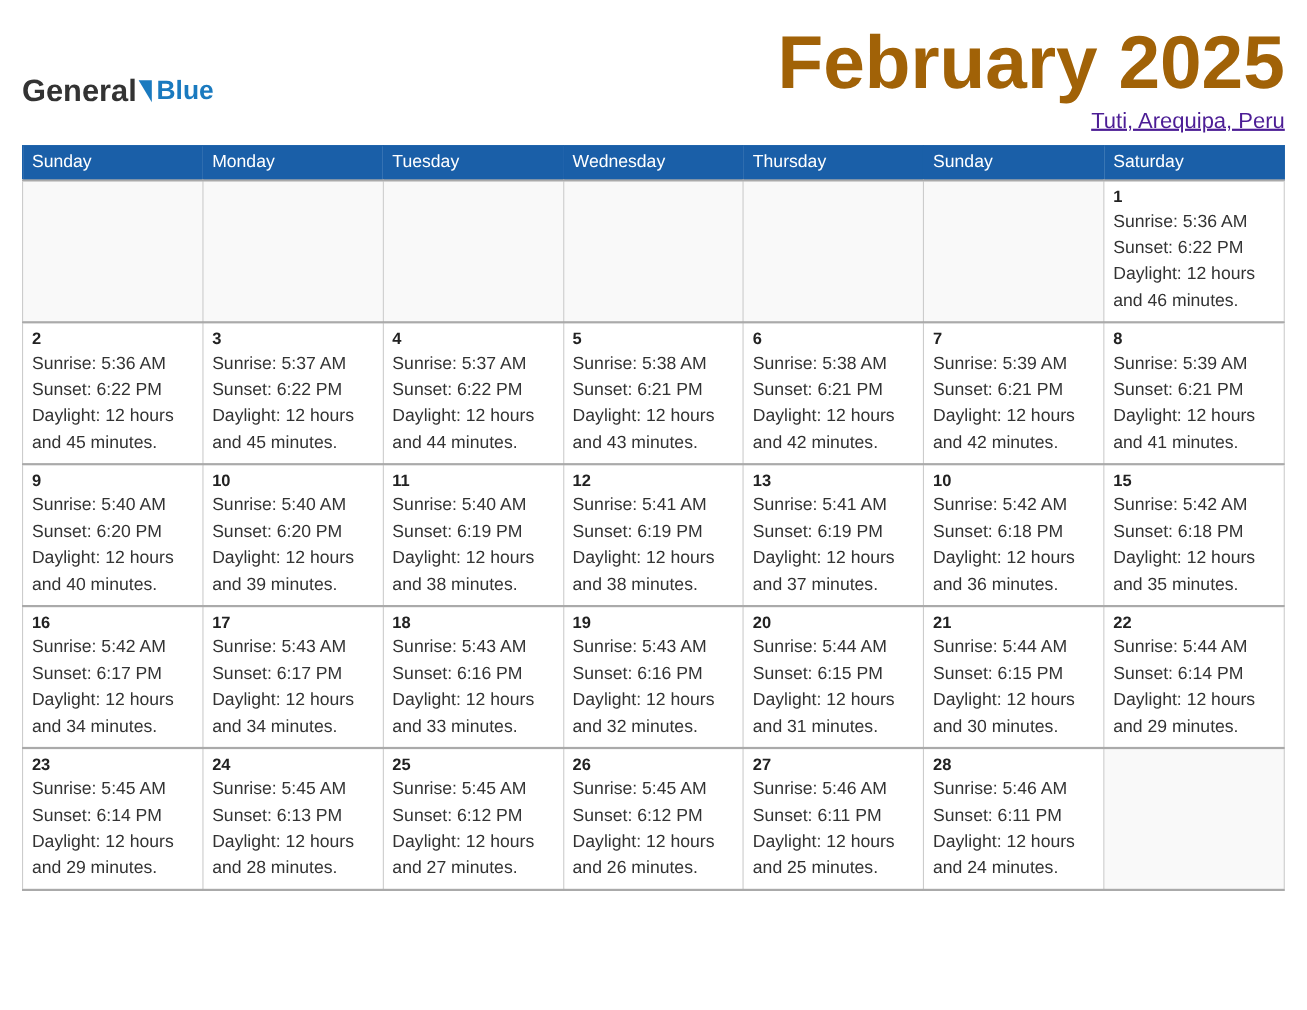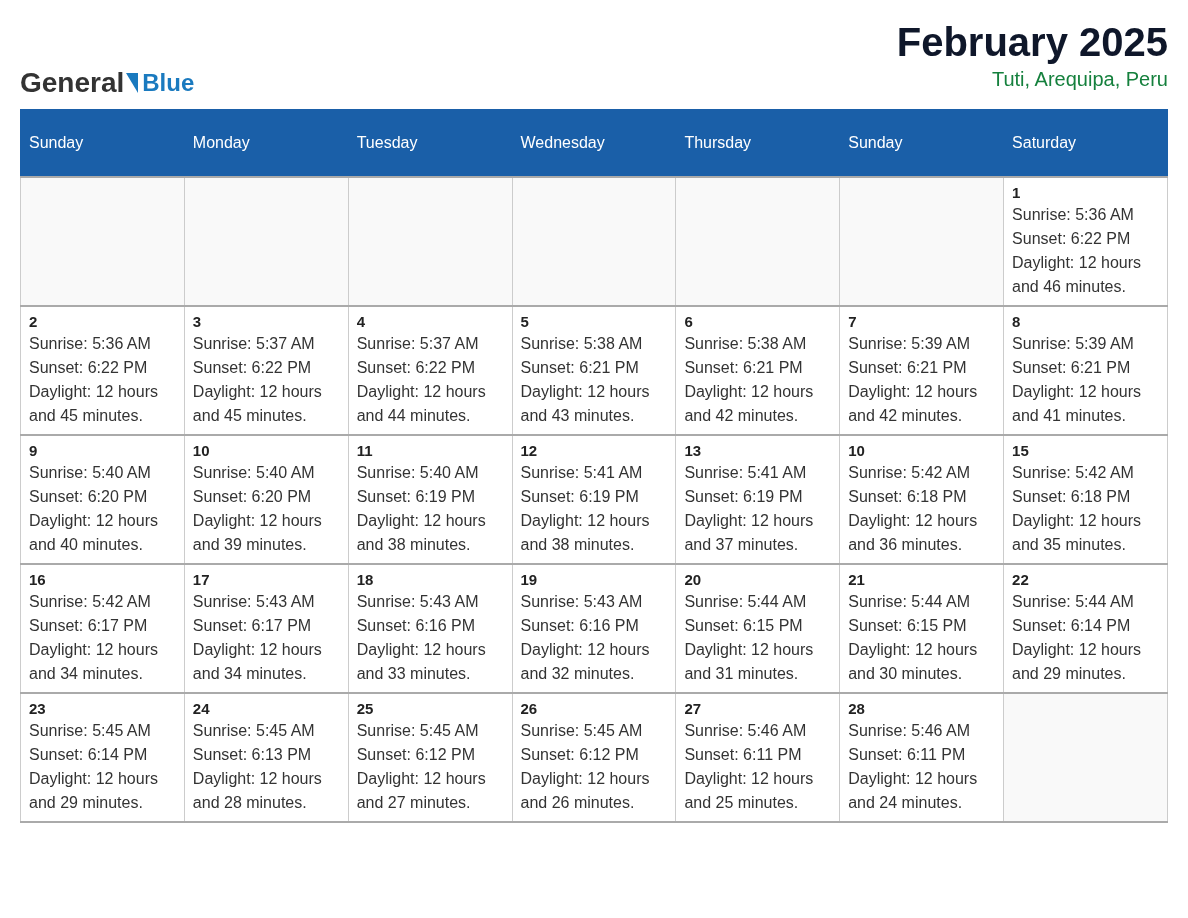--- a/index.html
+++ b/index.html
@@ -42,39 +42,40 @@
     .logo-blue {
       color: #1a7abf;
       font-size: 24px;
       font-weight: bold;
       margin-left: 2px;
     }
     .title-section {
       text-align: right;
     }
     .month-title {
-      font-size: 40px;
+      font-size: 68px;
       font-weight: bold;
-      color: #0f172a;
+      color: #a16207;
       line-height: 1.1;
     }
     .location {
       font-size: 20px;
-      color: #15803d;
+      color: #4c1d95;
       margin-top: 4px;
+      text-decoration: underline;
     }
     .calendar {
       width: 100%;
       border-collapse: collapse;
       margin-top: 10px;
     }
     .calendar th {
       background-color: #1a5fa8;
       color: #fff;
-      padding: 24px 8px;
+      padding: 6px 8px;
       font-size: 16px;
       font-weight: normal;
       text-align: left;
       border: 1px solid #1a5fa8;
     }
     .calendar td {
       border: 1px solid #ccc;
       vertical-align: top;
       padding: 6px 8px;
       width: 14.28%;

